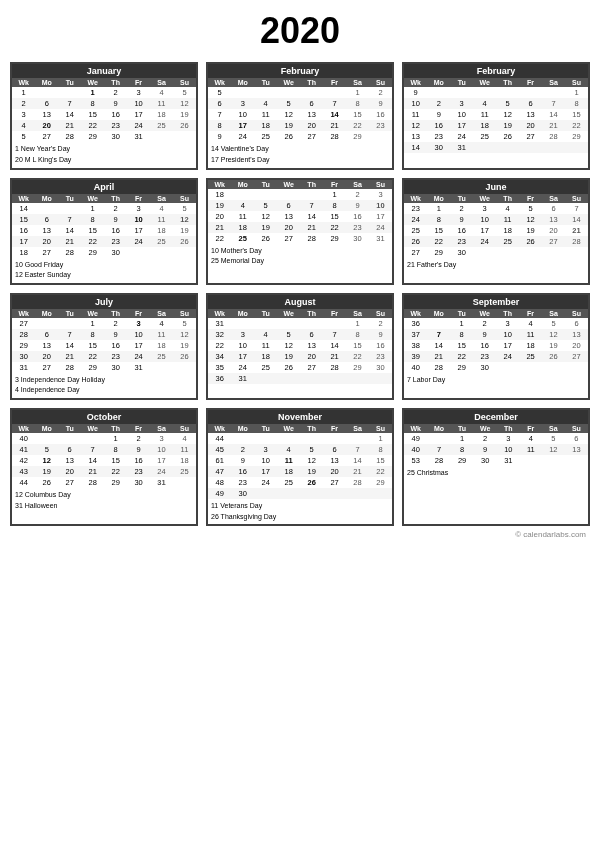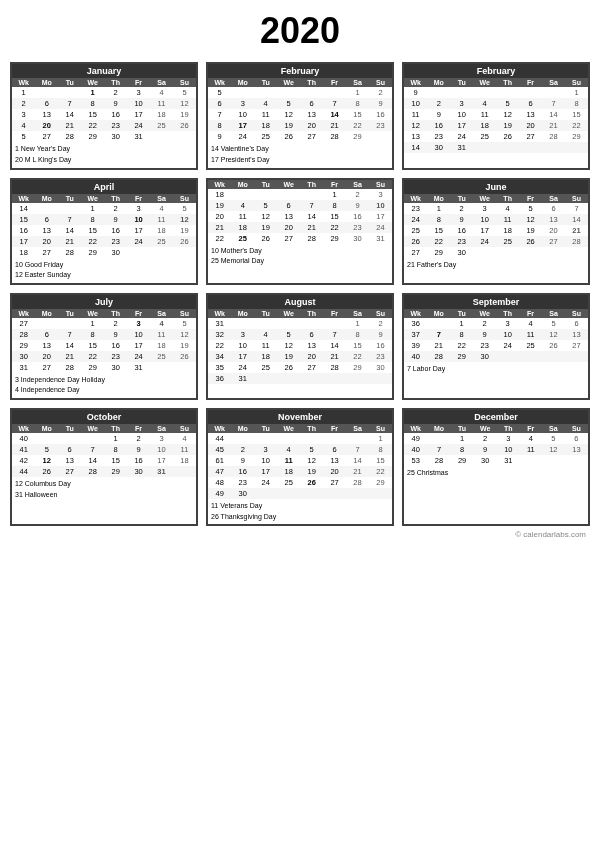--- a/index.html
+++ b/index.html
@@ -703,20 +703,30 @@
             <td class="wk-col">37</td>
             <td style="font-weight: bold;">7</td>
             <td>8</td>
             <td>9</td>
             <td>10</td>
             <td>11</td>
             <td style="color: rgb(85, 85, 85);">12</td>
             <td style="color: rgb(85, 85, 85);">13</td>
           </tr>
           <tr>
+            <td class="wk-col">38</td>
+            <td>14</td>
+            <td>15</td>
+            <td>16</td>
+            <td>17</td>
+            <td>18</td>
+            <td style="color: rgb(85, 85, 85);">19</td>
+            <td style="color: rgb(85, 85, 85);">20</td>
+          </tr>
+          <tr>
             <td class="wk-col">39</td>
             <td>21</td>
             <td>22</td>
             <td>23</td>
             <td>24</td>
             <td>25</td>
             <td style="color: rgb(85, 85, 85);">26</td>
             <td style="color: rgb(85, 85, 85);">27</td>
           </tr>
           <tr>
@@ -775,20 +785,30 @@
             <td class="wk-col">42</td>
             <td style="font-weight: bold;">12</td>
             <td>13</td>
             <td>14</td>
             <td>15</td>
             <td>16</td>
             <td style="color: rgb(85, 85, 85);">17</td>
             <td style="color: rgb(85, 85, 85);">18</td>
           </tr>
           <tr>
+            <td class="wk-col">43</td>
+            <td>19</td>
+            <td>20</td>
+            <td>21</td>
+            <td>22</td>
+            <td>23</td>
+            <td style="color: rgb(85, 85, 85);">24</td>
+            <td style="color: rgb(85, 85, 85);">25</td>
+          </tr>
+          <tr>
             <td class="wk-col">44</td>
             <td>26</td>
             <td>27</td>
             <td>28</td>
             <td>29</td>
             <td>30</td>
             <td style="font-weight: bold; color: rgb(85, 85, 85);">31</td>
             <td class="empty"></td>
           </tr>
         </tbody>

